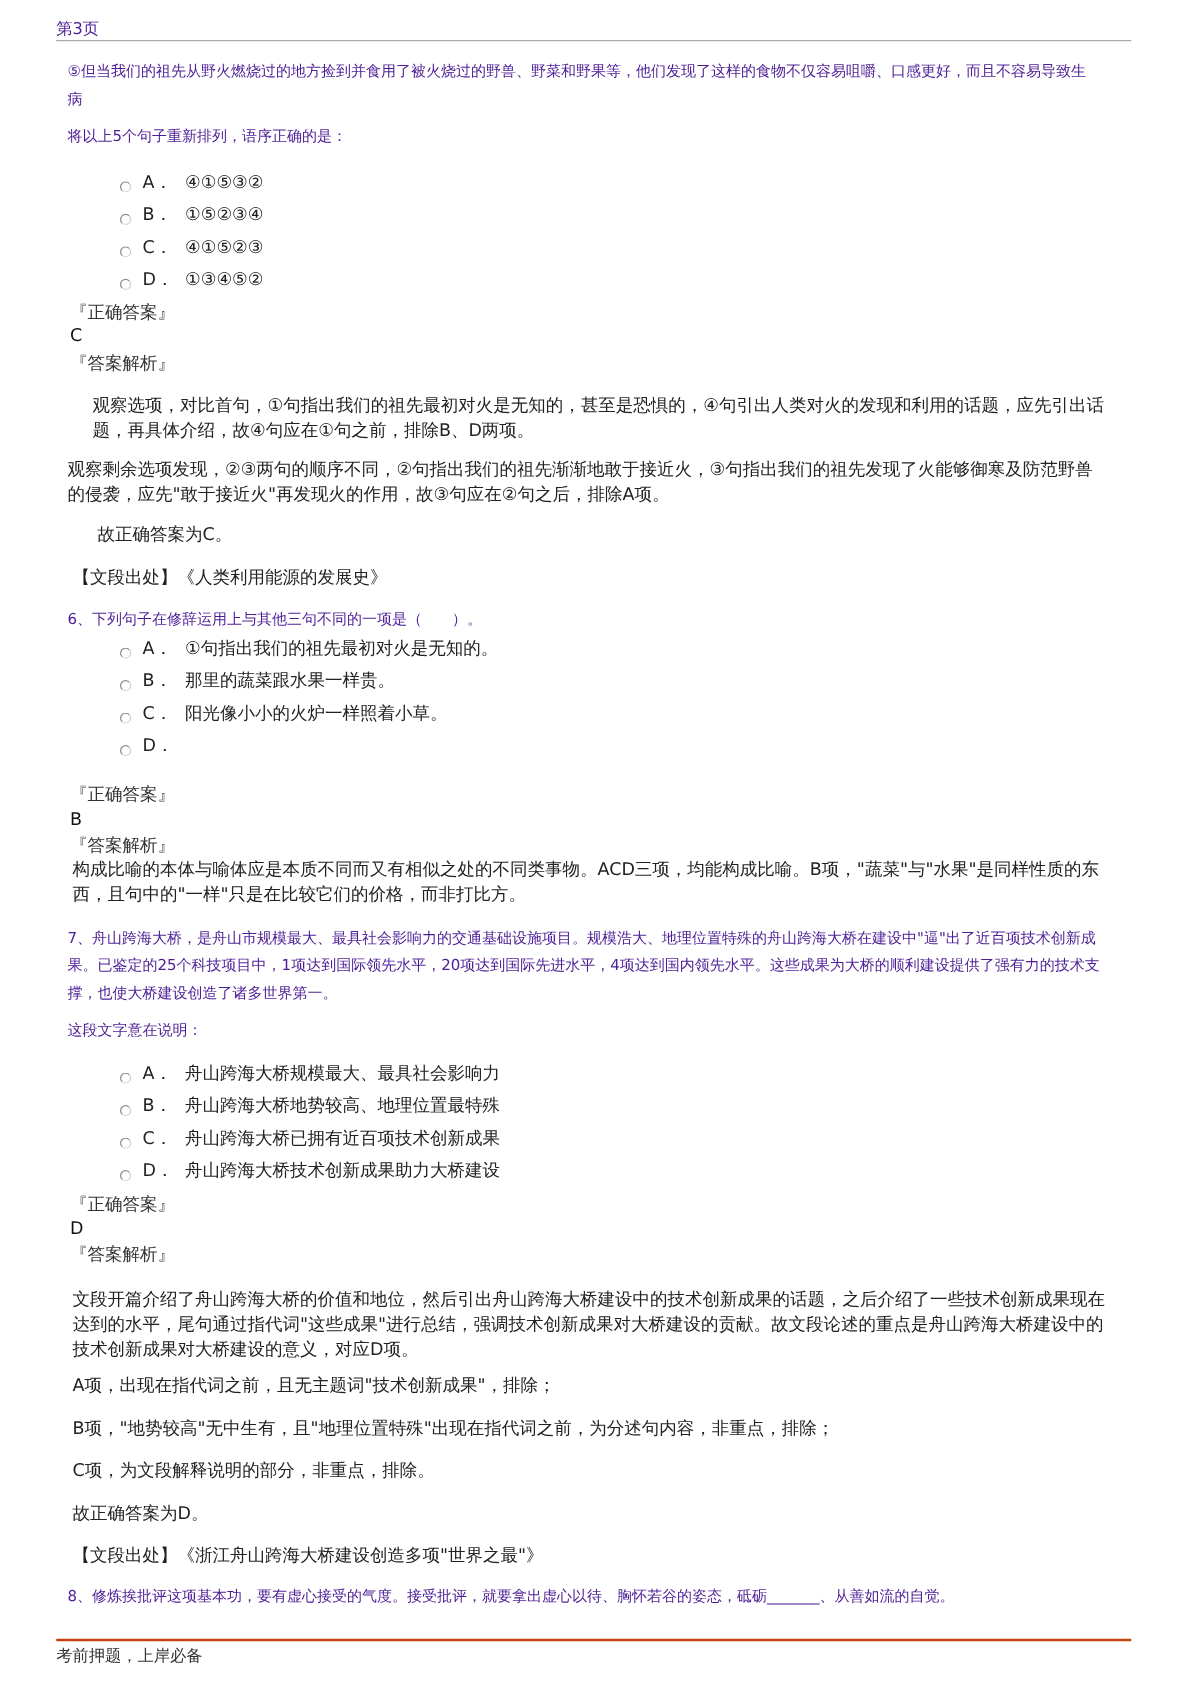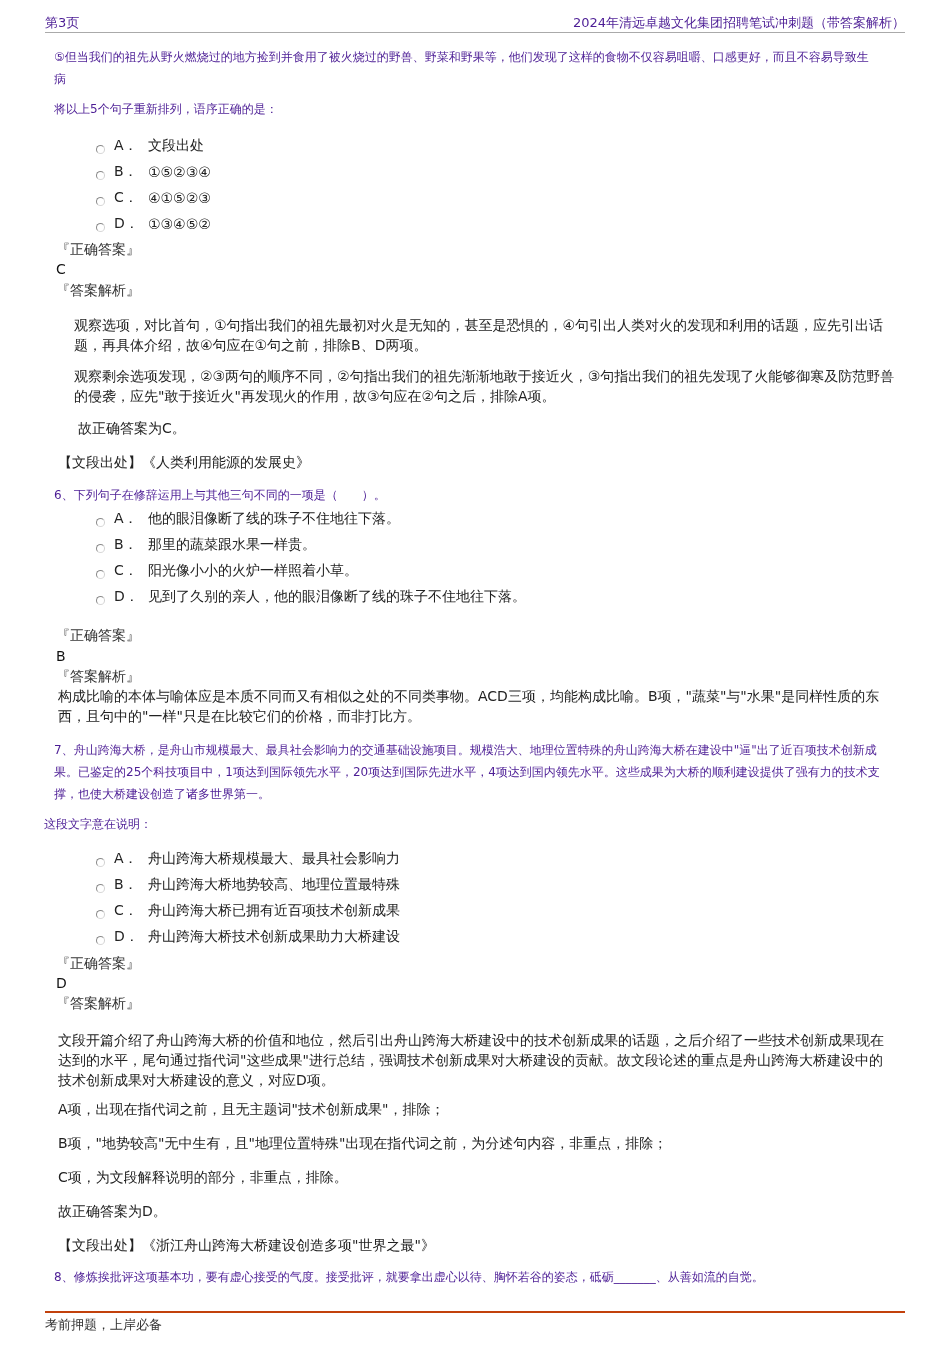--- a/index.html
+++ b/index.html
@@ -38,30 +38,29 @@
     border: 1px solid #8a8a8a; border-bottom-color: #d8d8d8; border-right-color: #d0d0d0;
     background: #fff; margin-right: 9px; margin-top: 6px; box-sizing: border-box;
   }
   .opt .letter { width: 34px; }
 </style>
 </head>
 <body>
 
 <div class="header">
   <span class="left">第3页</span>
-  <span class="right">2024年清远卓越文化集团招聘笔试冲刺题（带答案解析）</span>
 </div>
 
 <div class="abs small" style="left:54px; top:46px; width:820px;">⑤但当我们的祖先从野火燃烧过的地方捡到并食用了被火烧过的野兽、野菜和野果等，他们发现了这样的食物不仅容易咀嚼、口感更好，而且不容易导致生病</div>
 <div class="abs small" style="left:54px; top:98px;">将以上5个句子重新排列，语序正确的是：</div>
 
 <div class="opt" style="top:135px;">
   <span class="radio"></span>
   <span class="letter">A．</span>
-  <span>文段出处</span>
+  <span>④①⑤③②</span>
 </div>
 <div class="opt" style="top:161px;">
   <span class="radio"></span>
   <span class="letter">B．</span>
   <span>①⑤②③④</span>
 </div>
 <div class="opt" style="top:187px;">
   <span class="radio"></span>
   <span class="letter">C．</span>
   <span>④①⑤②③</span>
@@ -70,54 +69,53 @@
   <span class="radio"></span>
   <span class="letter">D．</span>
   <span>①③④⑤②</span>
 </div>
 
 <div class="abs label" style="left:56px; top:241px;">『正确答案』</div>
 <div class="abs answer" style="left:56px; top:261px;">C</div>
 <div class="abs label" style="left:56px; top:282px;">『答案解析』</div>
 
 <div class="abs body-text" style="left:58px; top:315px; width:830px;margin-left:16px;">观察选项，对比首句，①句指出我们的祖先最初对火是无知的，甚至是恐惧的，④句引出人类对火的发现和利用的话题，应先引出话题，再具体介绍，故④句应在①句之前，排除B、D两项。</div>
-<div class="abs body-text" style="left:74px; top:366px; width:830px;">观察剩余选项发现，②③两句的顺序不同，②句指出我们的祖先渐渐地敢于接近火，③句指出我们的祖先发现了火能够御寒及防范野兽的侵袭，应先"敢于接近火"再发现火的作用，故③句应在②句之后，排除A项。</div>
+<div class="abs body-text" style="left:54px; top:366px; width:830px;">观察剩余选项发现，②③两句的顺序不同，②句指出我们的祖先渐渐地敢于接近火，③句指出我们的祖先发现了火能够御寒及防范野兽的侵袭，应先"敢于接近火"再发现火的作用，故③句应在②句之后，排除A项。</div>
 <div class="abs body-text" style="left:58px; top:418px;margin-left:20px;">故正确答案为C。</div>
 <div class="abs body-text" style="left:58px; top:452px;">【文段出处】《人类利用能源的发展史》</div>
 
 <div class="abs small" style="left:54px; top:484px;">6、下列句子在修辞运用上与其他三句不同的一项是（　　）。</div>
 
 <div class="opt" style="top:508px;">
   <span class="radio"></span>
   <span class="letter">A．</span>
-  <span>他的眼泪像断了线的珠子不住地往下落。</span>
+  <span>①句指出我们的祖先最初对火是无知的。</span>
 </div>
 <div class="opt" style="top:534px;">
   <span class="radio"></span>
   <span class="letter">B．</span>
   <span>那里的蔬菜跟水果一样贵。</span>
 </div>
 <div class="opt" style="top:560px;">
   <span class="radio"></span>
   <span class="letter">C．</span>
   <span>阳光像小小的火炉一样照着小草。</span>
 </div>
 <div class="opt" style="top:586px;">
   <span class="radio"></span>
   <span class="letter">D．</span>
-  <span>见到了久别的亲人，他的眼泪像断了线的珠子不住地往下落。</span>
 </div>
 
 <div class="abs label" style="left:56px; top:627px;">『正确答案』</div>
 <div class="abs answer" style="left:56px; top:648px;">B</div>
 <div class="abs label" style="left:56px; top:668px;">『答案解析』</div>
 <div class="abs body-text" style="left:58px; top:686px; width:830px;">构成比喻的本体与喻体应是本质不同而又有相似之处的不同类事物。ACD三项，均能构成比喻。B项，"蔬菜"与"水果"是同样性质的东西，且句中的"一样"只是在比较它们的价格，而非打比方。</div>
 
 <div class="abs small" style="left:54px; top:739px; width:840px;">7、舟山跨海大桥，是舟山市规模最大、最具社会影响力的交通基础设施项目。规模浩大、地理位置特殊的舟山跨海大桥在建设中"逼"出了近百项技术创新成果。已鉴定的25个科技项目中，1项达到国际领先水平，20项达到国际先进水平，4项达到国内领先水平。这些成果为大桥的顺利建设提供了强有力的技术支撑，也使大桥建设创造了诸多世界第一。</div>
-<div class="abs small" style="left:44px; top:813px;">这段文字意在说明：</div>
+<div class="abs small" style="left:54px; top:813px;">这段文字意在说明：</div>
 
 <div class="opt" style="top:848px;">
   <span class="radio"></span>
   <span class="letter">A．</span>
   <span>舟山跨海大桥规模最大、最具社会影响力</span>
 </div>
 <div class="opt" style="top:874px;">
   <span class="radio"></span>
   <span class="letter">B．</span>
   <span>舟山跨海大桥地势较高、地理位置最特殊</span>

